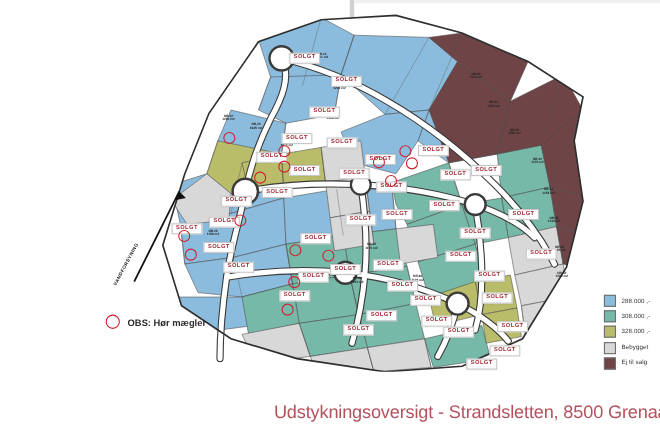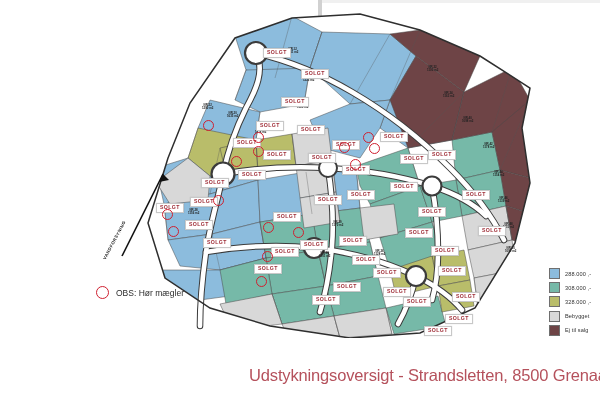--- a/index.html
+++ b/index.html
@@ -44,21 +44,21 @@
   
   .roadname{
     position:absolute;font-size:4.3px;font-weight:700;color:#1a1a1a;
     letter-spacing:.45px;white-space:nowrap;
     transform-origin:0 0;transform:rotate(-62deg);
   }
 
   
   .obs-note{position:absolute;left:96px;top:286px;display:flex;align-items:center;gap:7px;}
   .obs-ring{width:11px;height:11px;border-radius:50%;border:1.8px solid #cf2030;}
-  .obs-text{font-size:8.5px;color:#2b2b2b;white-space:nowrap;}
+  .obs-text{font-size:8.5px;color:#2b2b2b;white-space:nowrap;font-weight:bold;}
 
   
   .legend{position:absolute;left:549px;top:268px;display:flex;flex-direction:column;gap:3.2px;}
   .legend-row{display:flex;align-items:center;gap:5px;}
   .legend-sw{width:11px;height:11px;border:1px solid #6f6f6f;box-sizing:border-box;}
   .legend-lab{font-size:5.6px;color:#333;white-space:nowrap;letter-spacing:.1px;}
 
   
   .title{
     position:absolute;left:249px;top:366px;

